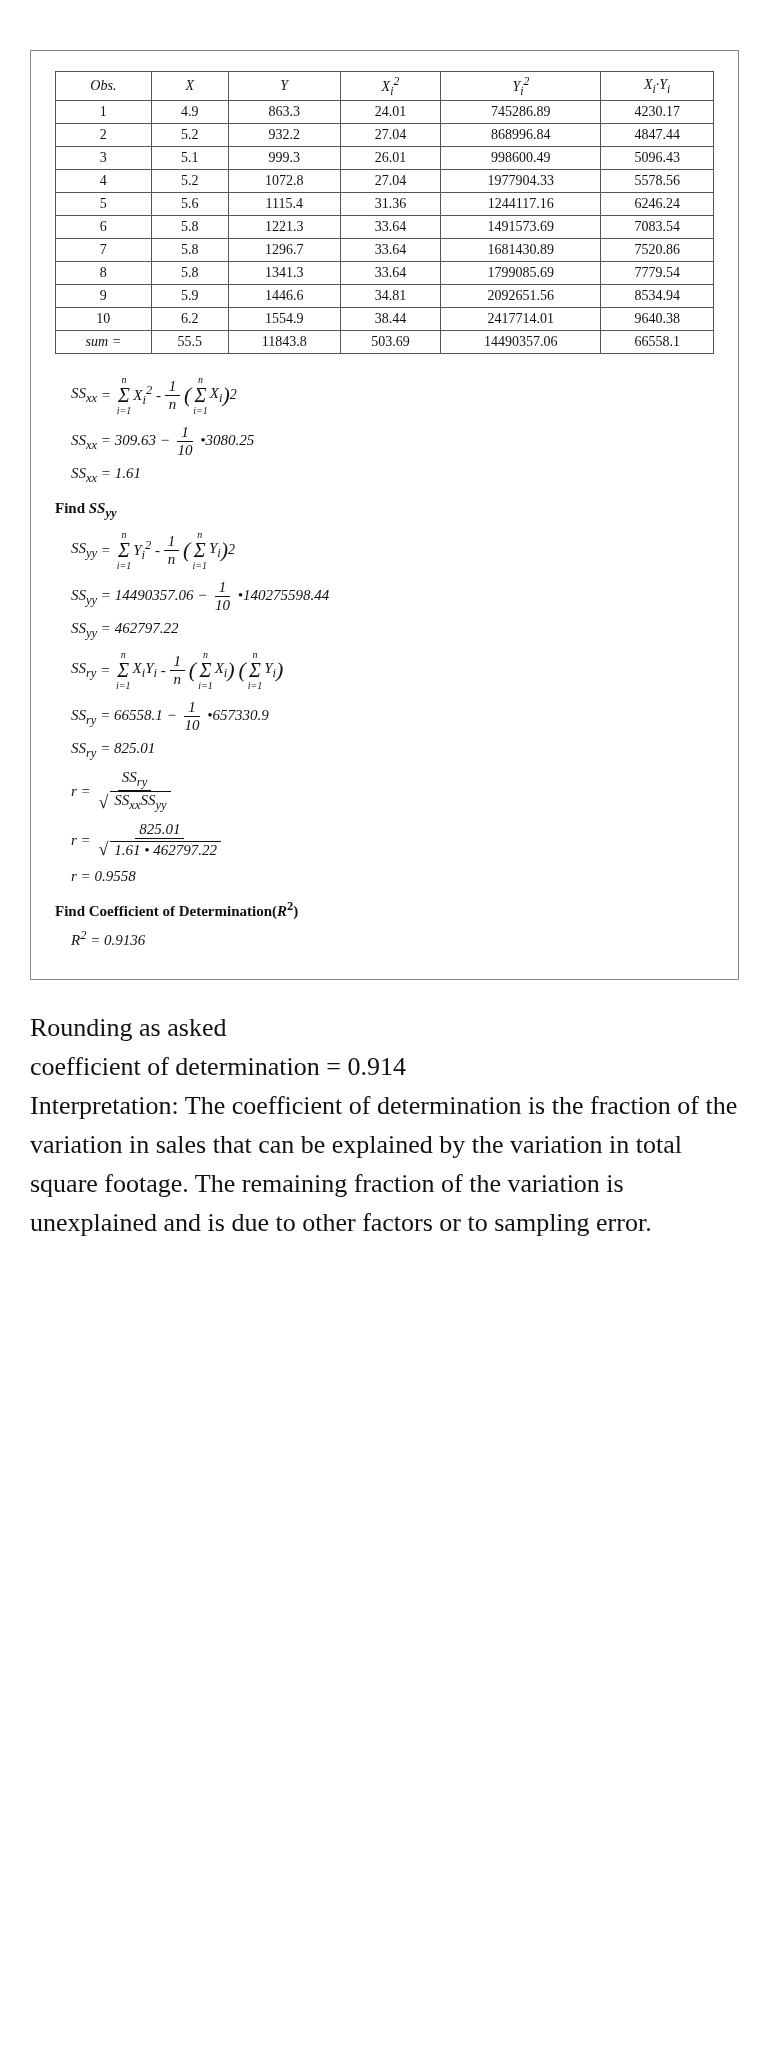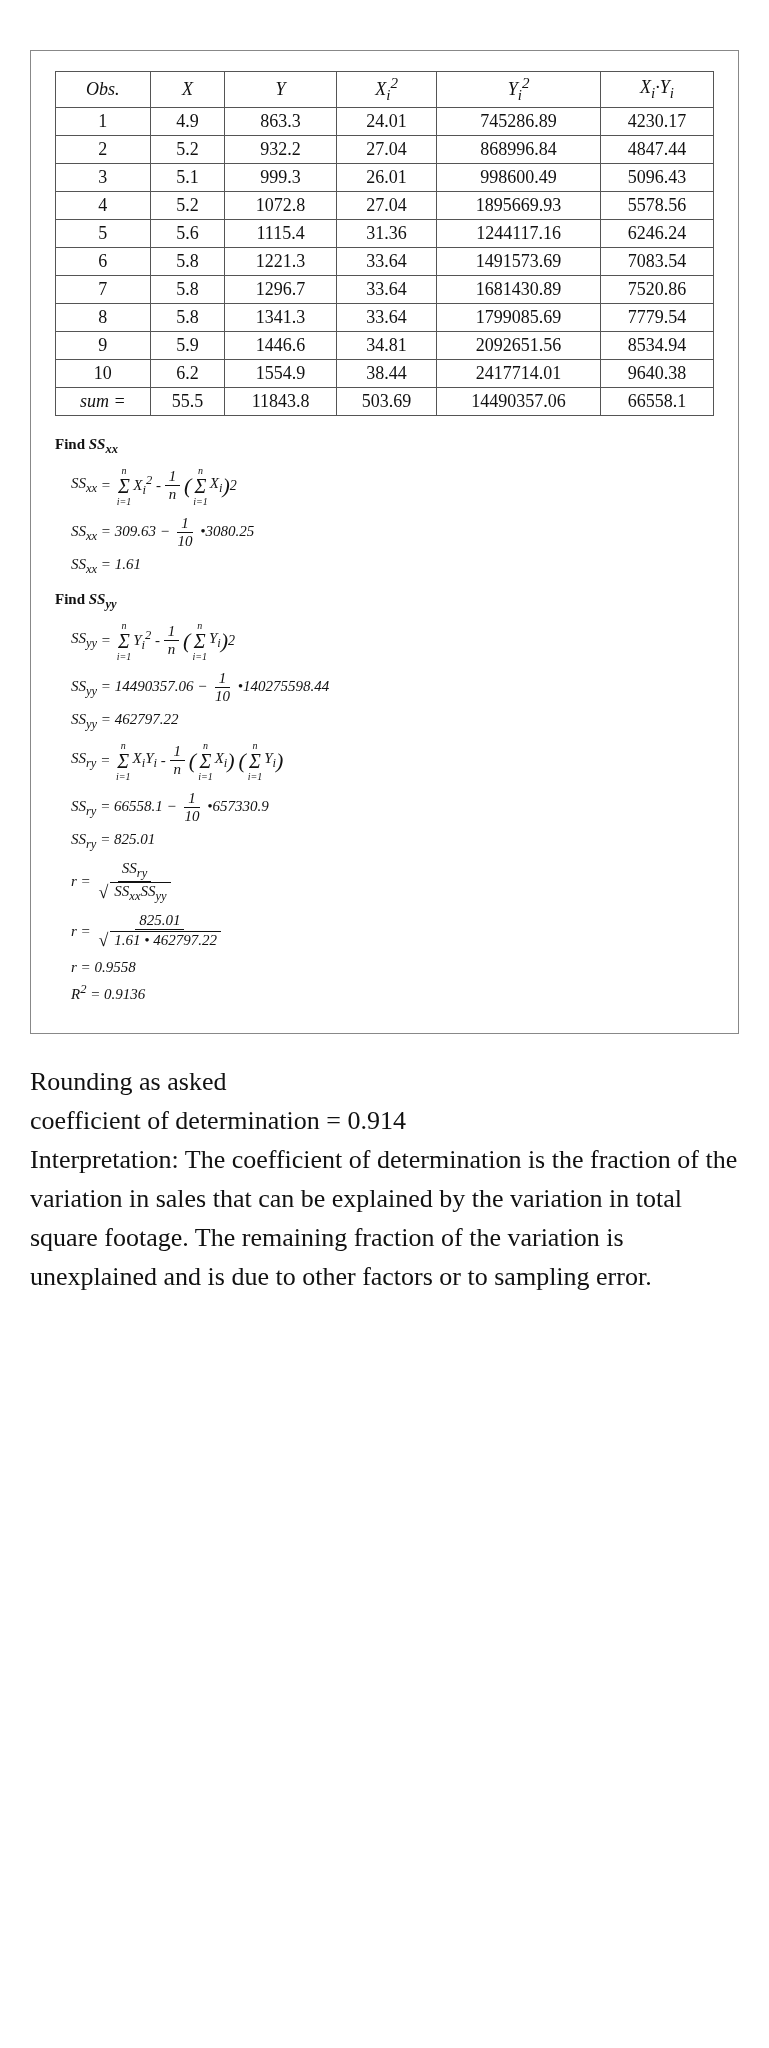--- a/index.html
+++ b/index.html
@@ -17,21 +17,21 @@
       margin-bottom: 30px;
     }
     .box {
       border: 1px solid #888;
       padding: 20px 24px 24px 24px;
       margin-bottom: 28px;
     }
     
     .data-table {
       border-collapse: collapse;
-      font-size: 18px;
+      font-size: 14px;
       margin-bottom: 20px;
       width: 100%;
     }
     .data-table th, .data-table td {
       border: 1px solid #555;
       padding: 3px 10px;
       text-align: center;
     }
     .data-table th {
       font-style: italic;
@@ -146,21 +146,21 @@
           <td>999.3</td>
           <td>26.01</td>
           <td>998600.49</td>
           <td>5096.43</td>
         </tr>
         <tr>
           <td>4</td>
           <td>5.2</td>
           <td>1072.8</td>
           <td>27.04</td>
-          <td>1895669.93</td>
+          <td>1977904.33</td>
           <td>5578.56</td>
         </tr>
         <tr>
           <td>5</td>
           <td>5.6</td>
           <td>1115.4</td>
           <td>31.36</td>
           <td>1244117.16</td>
           <td>6246.24</td>
         </tr>
@@ -208,21 +208,20 @@
           <td style="font-style: italic; text-align: center;">sum =</td>
           <td>55.5</td>
           <td>11843.8</td>
           <td>503.69</td>
           <td>14490357.06</td>
           <td>66558.1</td>
         </tr>
       </tbody>
   </table>
 
-  <div class="section-title">Find <i>SS<sub>xx</sub></i></div>
 
   <div class="math-formula">
     <i>SS<sub>xx</sub></i>&nbsp;=&nbsp;
     <span class="sum-notation">
       <span class="top-label"><i>n</i></span>
       <span class="sigma">Σ</span>
       <span class="bot-label"><i>i</i>=1</span>
     </span>
     <i>X<sub>i</sub><sup>2</sup></i>&nbsp;-&nbsp;
     <span class="fraction">
@@ -352,20 +351,21 @@
           <span class="sqrt-symbol">√</span>
           <span class="sqrt-content">1.61 • 462797.22</span>
         </span>
       </span>
     </span>
   </div>
   <div class="math-line">
     <i>r</i> = 0.9558
   </div>
 
+  <div class="section-title">Find Coefficient of Determination(<b><i>R</i><sup>2</sup></b>)</div>
   <div class="math-line">
     <i>R</i><sup>2</sup> = 0.9136
   </div>
 
 </div>
 
 <div class="conclusion">
   <p>Rounding as asked</p>
   <p>coefficient of determination = 0.914</p>
   <p>Interpretation: The coefficient of determination is the fraction of the variation in sales that can be explained by the variation in total square footage. The remaining fraction of the variation is unexplained and is due to other factors or to sampling error.</p>

